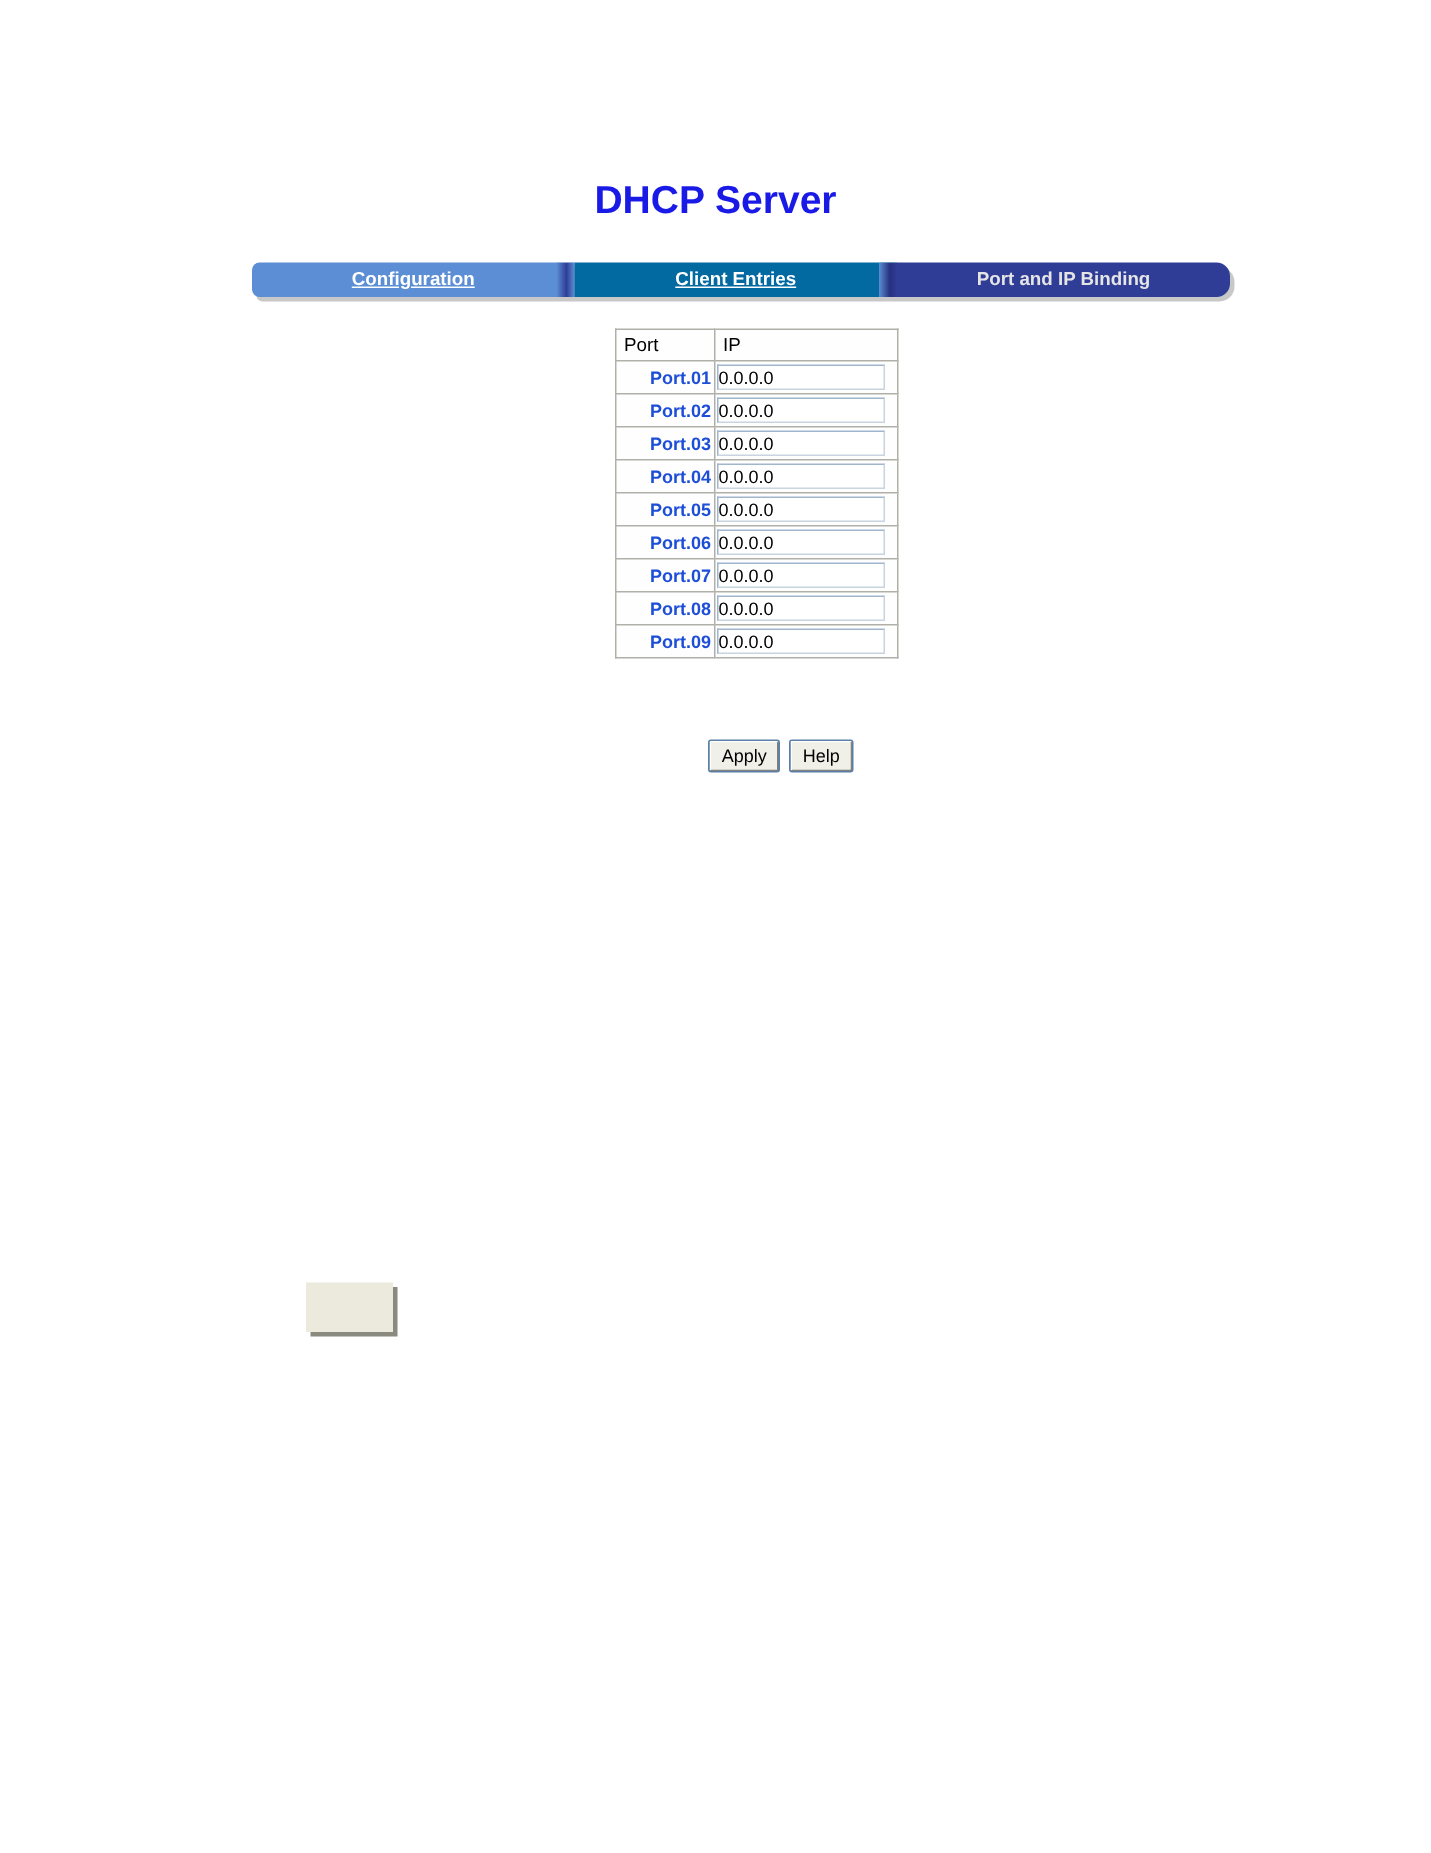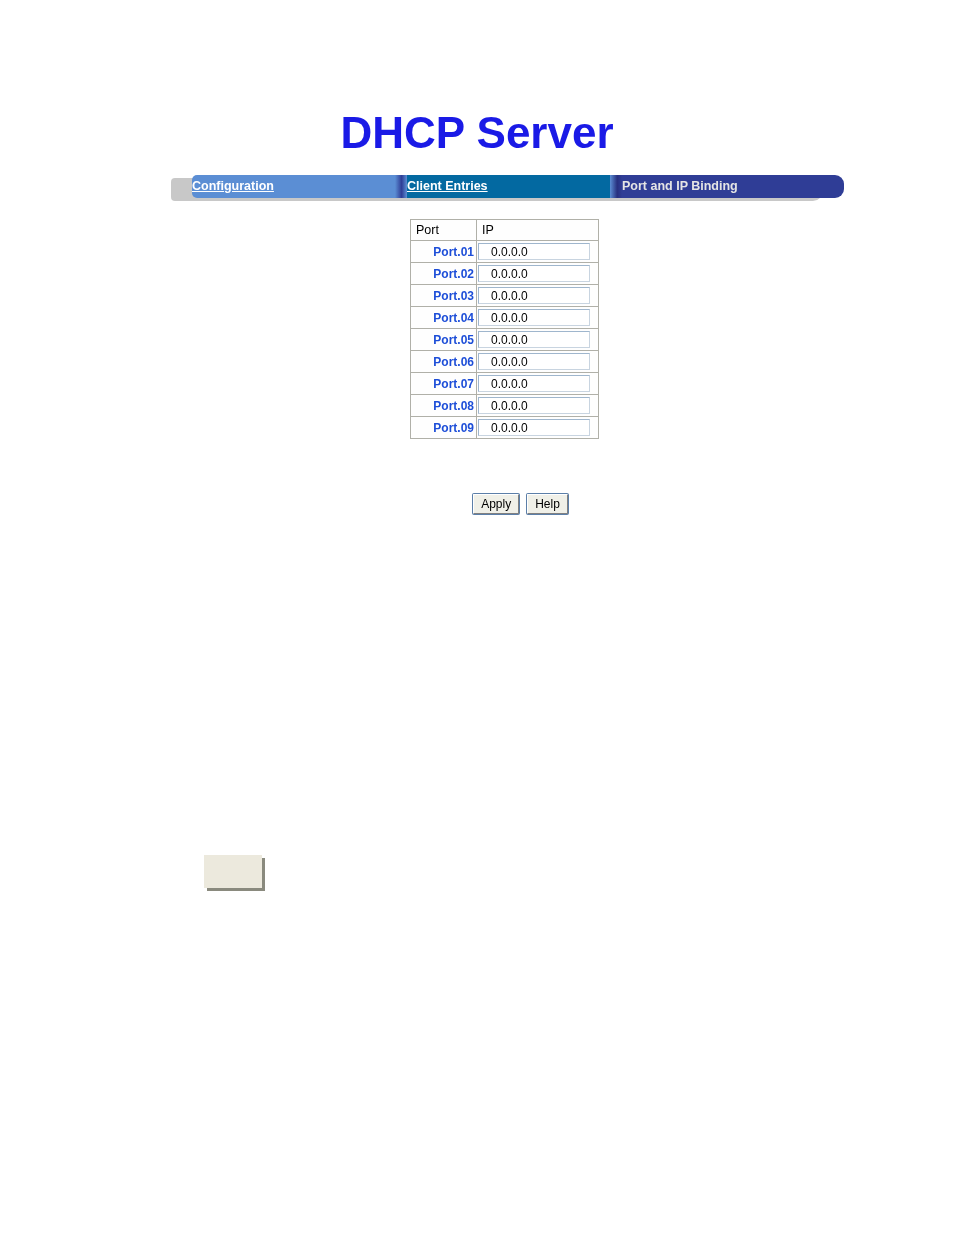--- a/index.html
+++ b/index.html
@@ -17,21 +17,21 @@
   }
 
   
   .page-title {
     position: absolute;
     left: 0;
     top: 113px;
     width: 954px;
     text-align: center;
     font-family: "Liberation Sans", sans-serif;
-    font-size: 44px;
+    font-size: 26px;
     font-weight: bold;
     color: #1a1ae6;
     letter-spacing: 0px;
     line-height: 40px;
   }
 
   
   .tabbar {
     position: absolute;
     left: 168px;
@@ -47,28 +47,27 @@
     height: 23px;
     background: #9a9a9a;
     border-radius: 4px 10px 10px 4px;
     opacity: 0.55;
   }
   .tab {
     position: absolute;
     top: 0;
     height: 23px;
     line-height: 23px;
-    text-align: left;
+    text-align: center;
     font-family: "Liberation Sans", sans-serif;
     font-size: 12.5px;
     font-weight: bold;
     color: #ffffff;
     white-space: nowrap;
     overflow: hidden;
-    margin-left: 24px;
   }
   .tab-1 {
     left: 0;
     width: 215px;
     background: #5b8ed4;
     border-radius: 5px 0 0 5px;
   }
   .tab-1::after {
     content: "";
     position: absolute;
@@ -152,21 +151,21 @@
     display: block;
     width: 112px;
     height: 17px;
     box-sizing: border-box;
     font-family: "Liberation Sans", sans-serif;
     font-size: 12px;
     color: #000000;
     background: #ffffff;
     border: 1px solid;
     border-color: #9fb6cd #c8d4e0 #c8d4e0 #9fb6cd;
-    padding: 1px 12px;
+    padding: 1px 0;
     outline: none;
   }
 
   
   .button-row {
     position: absolute;
     left: 432px;
     top: 494px;
     width: 177px;
     text-align: center;

